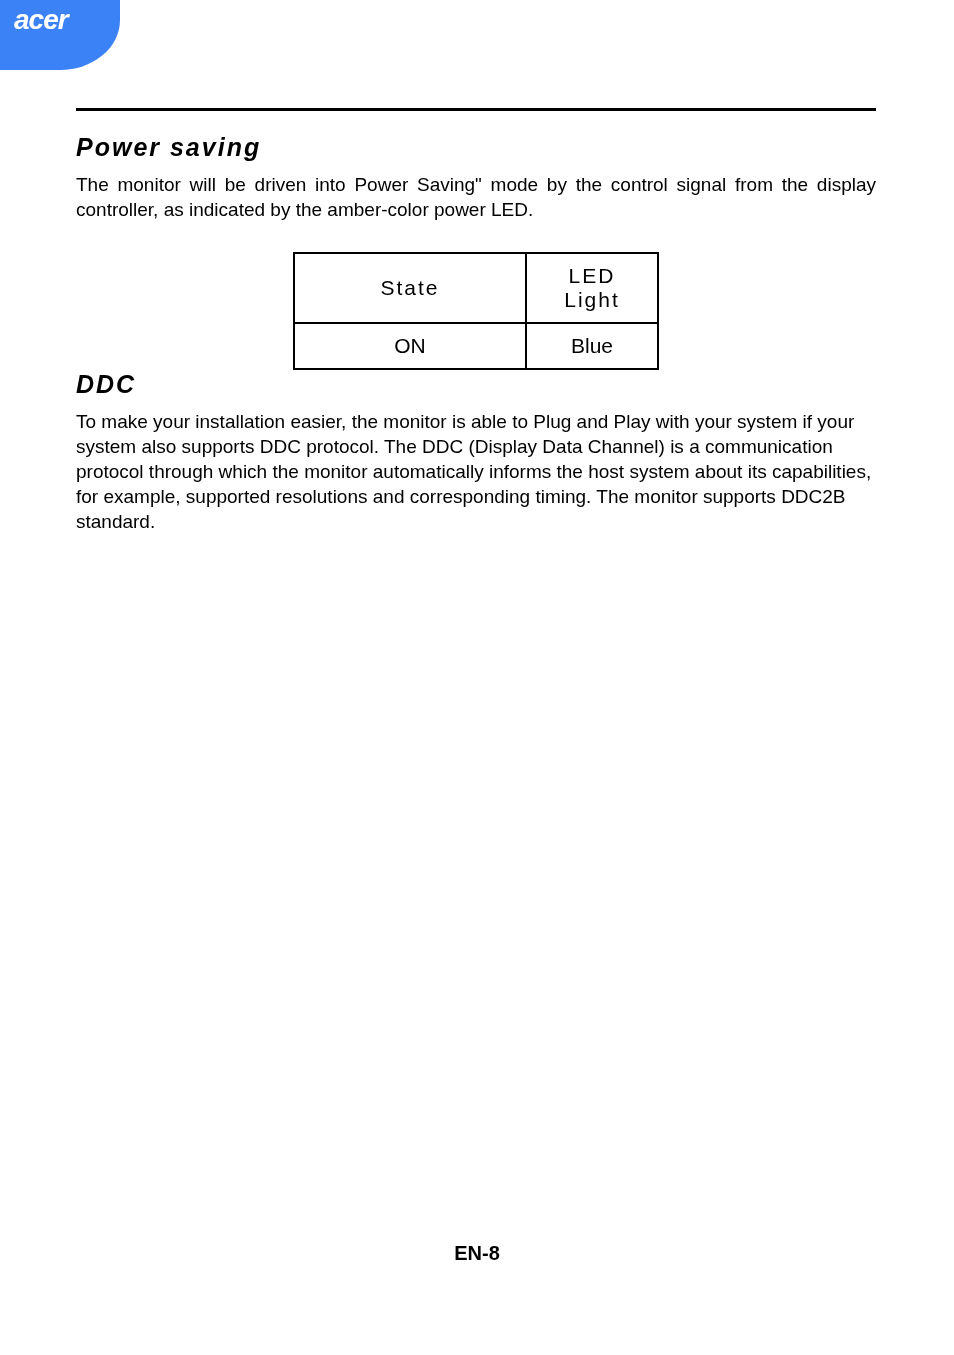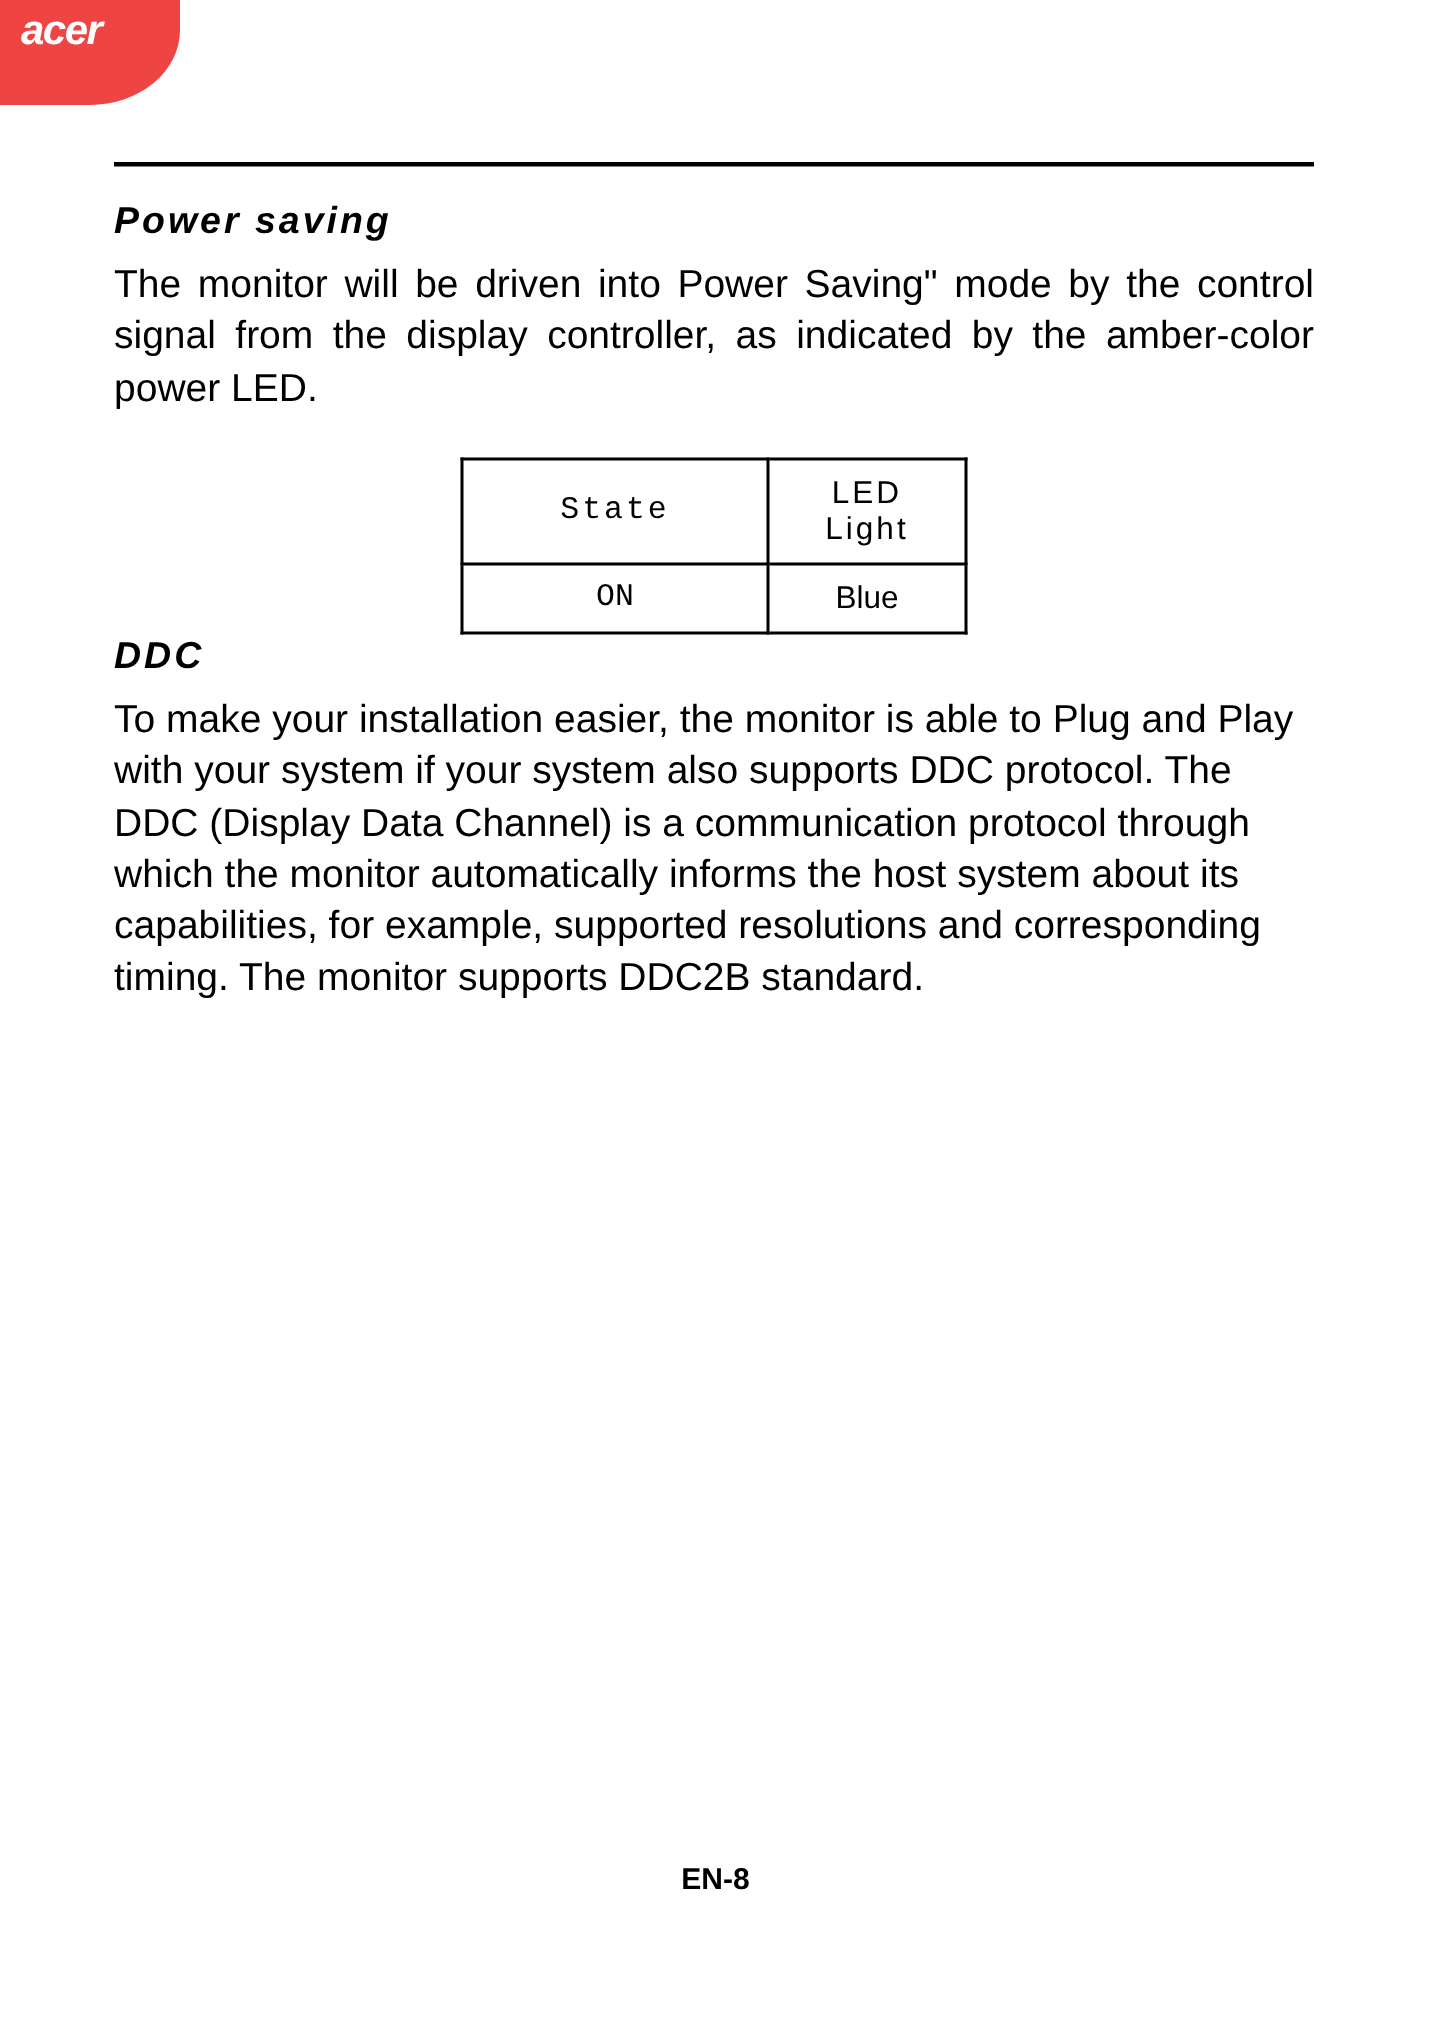--- a/index.html
+++ b/index.html
@@ -13,21 +13,21 @@
       width: 954px;
       height: 1355px;
       position: relative;
     }
     .header-corner {
       position: absolute;
       top: 0;
       left: 0;
       width: 120px;
       height: 70px;
-      background: #ef4444;
+      background: #3b82f6;
       border-bottom-right-radius: 60px 50px;
     }
     .header-corner .logo {
       position: absolute;
       top: 4px;
       left: 14px;
       color: #fff;
       font-style: italic;
       font-weight: bold;
       font-size: 28px;
@@ -46,21 +46,21 @@
     }
     .section-heading {
       font-style: italic;
       font-weight: 700;
       font-size: 25px;
       letter-spacing: 2px;
       margin-bottom: 10px;
       font-family: Verdana, Geneva, sans-serif;
     }
     .para {
-      font-size: 26px;
+      font-size: 19px;
       line-height: 1.32;
       text-align: justify;
       font-family: "Segoe UI", Verdana, sans-serif;
     }
     .para.first {
       margin-bottom: 30px;
     }
     .para.after-table {
       margin-top: 24px;
       margin-bottom: 44px;
@@ -75,22 +75,21 @@
       font-weight: normal;
       font-size: 21px;
       padding: 10px 16px;
       font-family: "Segoe UI", Verdana, sans-serif;
     }
     .state-table th {
       letter-spacing: 2px;
       padding: 10px 24px;
     }
     .state-table .col1 {
-      width: 204px;
-      font-family: Liberation Mono, monospace;
+      width: 232px;
     }
     .state-table .col2 {
       width: 132px;
     }
     .page-num {
       position: absolute;
       bottom: 90px;
       left: 0;
       right: 0;
       text-align: center;

